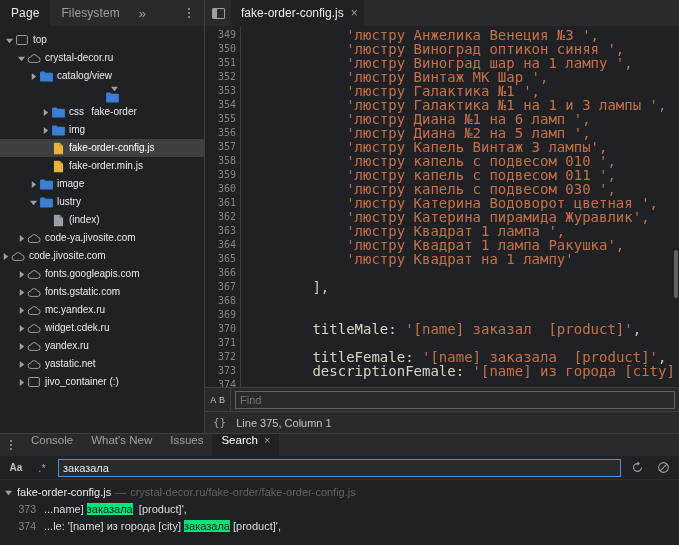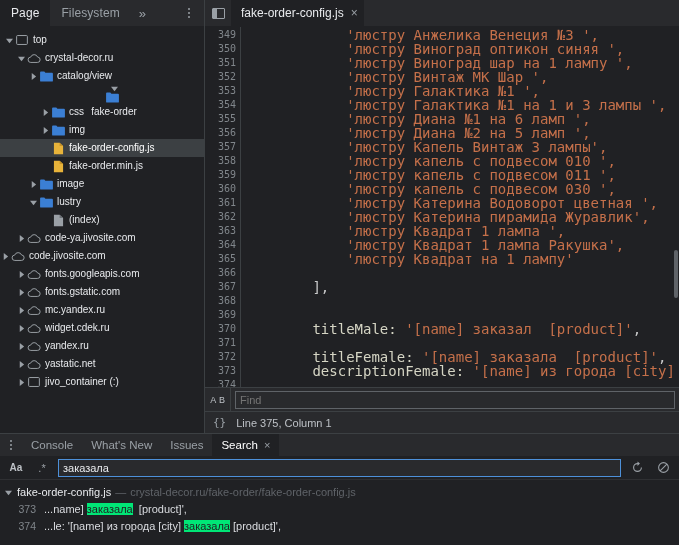--- a/index.html
+++ b/index.html
@@ -227,21 +227,21 @@
   }
   .drawer-tabbar {
     height: 22px;
     background: #292a2d;
     display: flex; align-items: stretch;
   }
   .drawer-kebab {
     width: 22px; display: flex; align-items: center; justify-content: center;
   }
   .drawer-tab {
-    display: flex; align-items: center;
+    display: flex; 
     padding: 0 9px;
     font-size: 11.5px;
     color: #9aa0a6;
     gap: 6px;
   }
   .drawer-tab.active { background: #202124; color: #fff; }
   .drawer-tab .tc { font-size: 11px; color: #9aa0a6; }
 
   .search-toolbar {
     height: 24px;

